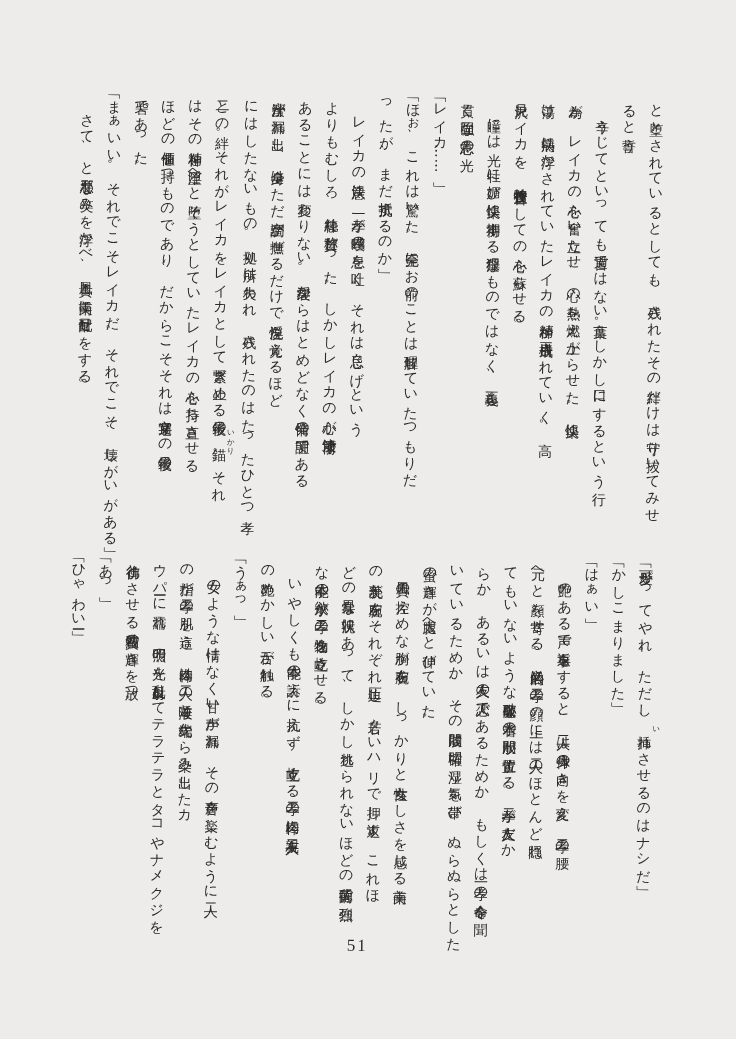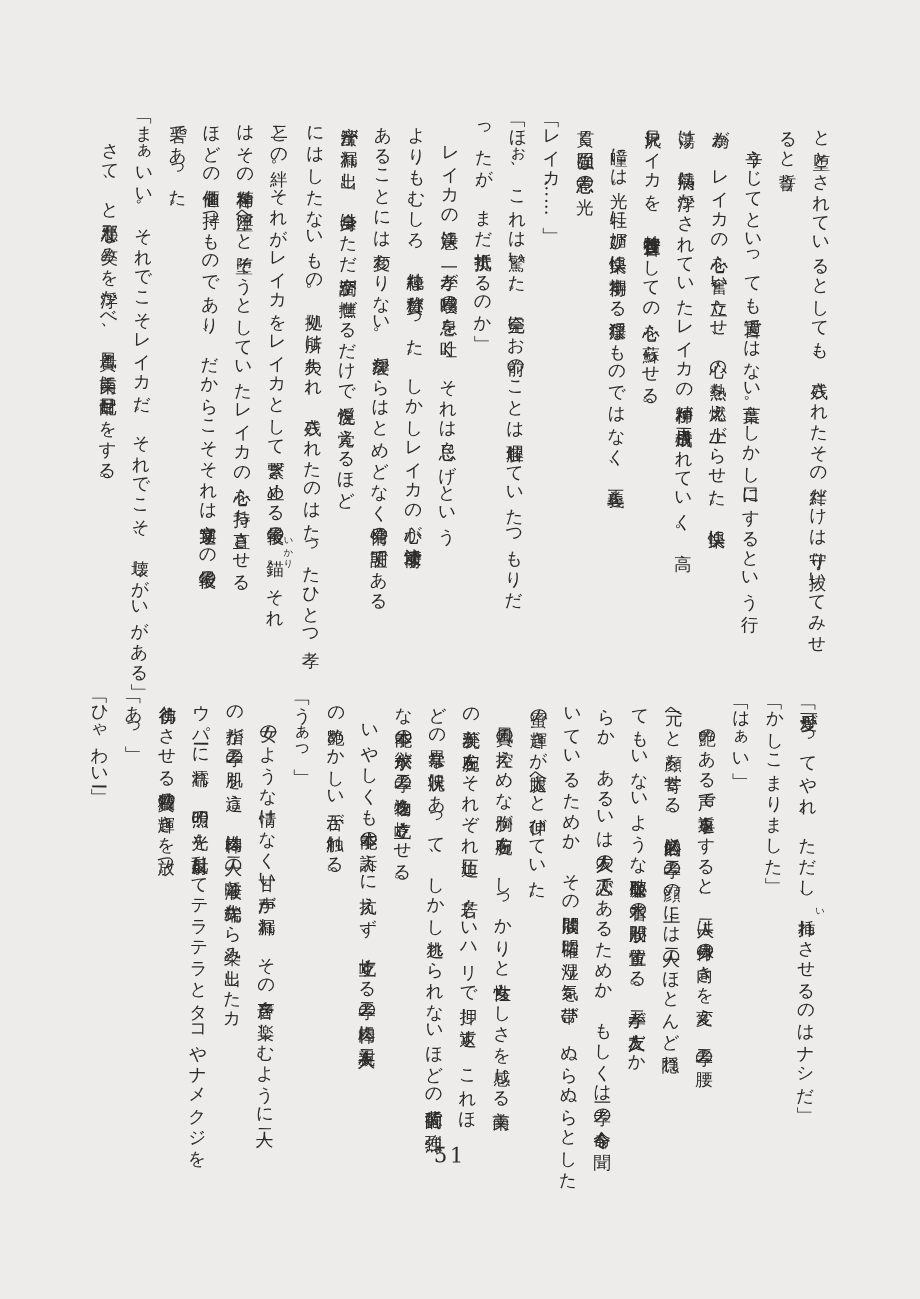--- a/index.html
+++ b/index.html
@@ -35,24 +35,25 @@
   .upper { top:92px;  right:70px; width:598px; height:454px; }
   .lower { top:556px; right:74px; width:598px; height:454px; }
   ruby { ruby-position:over; }
   rt {
     font-size:7.5px;
     letter-spacing:0;
     color:#2b2a28;
   }
   .page-number {
     position:absolute;
-    left:351px; top:915px;
+    left:351px; top:936px;
     font-size:17px;
     letter-spacing:2px;
     color:#2b2a28;
+    font-family:Liberation Serif, serif;
   }
 </style>
 </head>
 <body>
 
 <div class="page">
   <div class="tilt">
 
     <section class="text-block upper">
       <p>と堕とされているとしても、残されたその絆だけは守り抜いてみせ</p>

